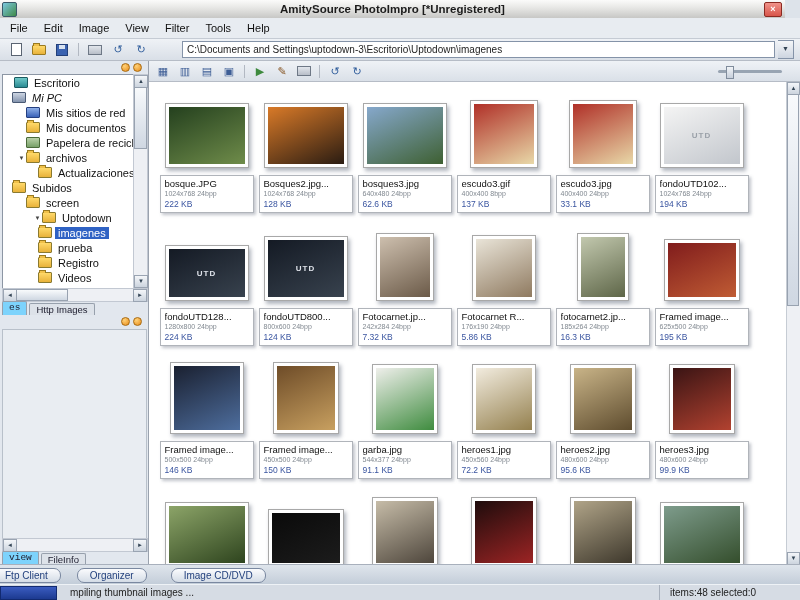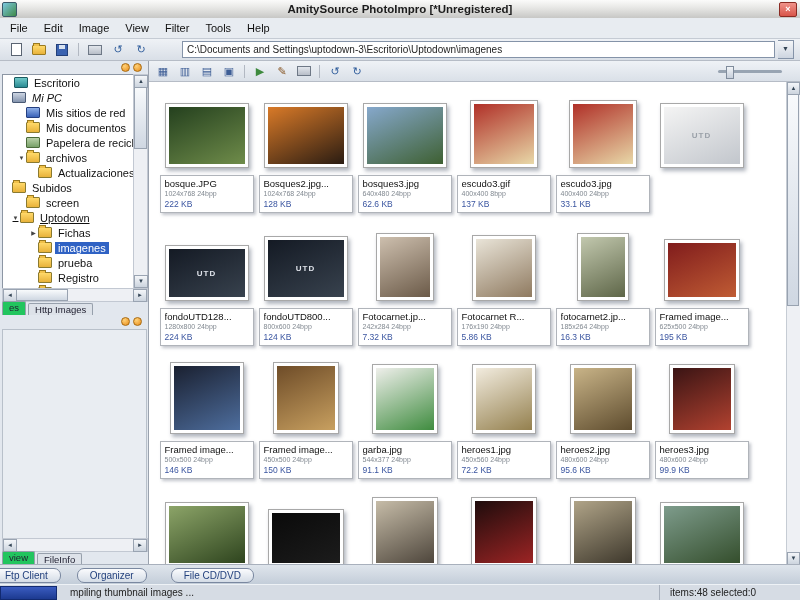--- a/index.html
+++ b/index.html
@@ -1,20 +1,20 @@
 <!DOCTYPE html>
 <html style="--selection: #2f62c4; --close_button: #d8554a; --panel_dot: #e88c1a; --progress: #1c3a90; --size_text: #3a55a0;"><head>
 <meta charset="utf-8">
 <style>
   html,body{margin:0;padding:0;width:800px;height:600px;overflow:hidden;
     font-family:"Liberation Sans",sans-serif;background:#dde3ea;font-size:11px;color:#111;}
   .window{position:absolute;inset:0;background:#dde3ea;}
 
   
-  .titlebar{position:absolute;left:0;top:0;right:0;height:18px;
+  .titlebar{position:absolute;left:0;top:0;right:15px;height:18px;
     background:linear-gradient(#fbfbfa 0%,#e6e6e4 45%,#c7c7c5 100%);
     border-bottom:1px solid #9aa0a8;display:flex;align-items:center;}
   .app-icon{margin-left:2px;width:13px;height:13px;border-radius:2px;border:1px solid #3a5a6a;
     background:linear-gradient(135deg,#7cc8e0 0%,#3f8a48 100%);z-index:2;}
   .title{position:absolute;left:0;right:0;text-align:center;font-size:11.5px;font-weight:bold;color:#1c1c1c;}
   .close{position:absolute;right:3px;top:2px;width:16px;height:13px;border-radius:2px;
     background:linear-gradient(#f0938a,var(--close_button,#d8554a));border:1px solid #8a2a22;
     color:#fff;font-size:9px;line-height:12px;text-align:center;font-weight:bold;}
 
   
@@ -64,21 +64,21 @@
   .vscroll{position:absolute;top:13px;right:0;width:13px;height:213px;background:#eef0f4;border:1px solid #c2c8d2;}
   .hscroll{position:absolute;left:2px;width:144px;height:12px;background:#eef0f4;border:1px solid #c2c8d2;}
   .hscroll.tree-h{top:227px;}
   .sb-btn{position:absolute;width:12px;height:11px;background:linear-gradient(#f4f6f9,#ccd4de);
     border:1px solid #9aa4b2;font-size:6px;line-height:10px;text-align:center;color:#345;}
   .sb-thumb{position:absolute;background:linear-gradient(#f8fafc,#cfd7e2);border:1px solid #98a2b0;}
   .tabrow{position:absolute;left:2px;display:flex;align-items:flex-end;height:14px;gap:2px;}
   .tabrow.tree-t{top:240px;}
   .tab{background:#dde2e9;border:1px solid #97a0ac;border-bottom:none;border-radius:2px 2px 0 0;
     font-size:9.5px;padding:0 6px;height:11px;line-height:11px;color:#223;}
-  .tab.active{background:#22c55e;height:13px;}
+  .tab.active{background:#7dd3fc;height:13px;font-family:Liberation Mono, monospace;}
   .preview-head{position:absolute;top:254px;left:0;right:0;}
   .preview-area{position:absolute;top:268px;left:2px;width:143px;height:208px;
     background:#e9edf2;border:1px solid #b8c0ca;}
   .hscroll.prev-h{top:477px;}
   .tabrow.prev-t{top:490px;}
 
   
   .rightcol{position:absolute;top:61px;left:149px;right:0;height:504px;}
   .toolbar2{height:20px;background:linear-gradient(#eff2f6,#dae0e8);border-bottom:1px solid #b6bcc6;
     display:flex;align-items:center;gap:2px;padding:0 4px;}
@@ -204,29 +204,24 @@
         <div class="titem" style="">
           <span class="tarrow"></span>
           <span class="ticon ti-folder"></span>
           <span class="tlabel">Subidos</span>
         </div>
         <div class="titem" style="padding-left: 14px;">
           <span class="tarrow"></span>
           <span class="ticon ti-folder"></span>
           <span class="tlabel">screen</span>
         </div>
-        <div class="titem" style="padding-left: 8px; text-decoration: underline;">
+        <div class="titem" style="padding-left: 30px;">
           <span class="tarrow">▼</span>
           <span class="ticon ti-folder"></span>
           <span class="tlabel">Uptodown</span>
-        </div>
-        <div class="titem" style="padding-left: 26px;">
-          <span class="tarrow">▶</span>
-          <span class="ticon ti-folder"></span>
-          <span class="tlabel">Fichas</span>
         </div>
         <div class="titem sel" style="padding-left: 26px;">
           <span class="tarrow"></span>
           <span class="ticon ti-folder"></span>
           <span class="tlabel">imagenes</span>
         </div>
         <div class="titem" style="padding-left: 26px;">
           <span class="tarrow"></span>
           <span class="ticon ti-folder"></span>
           <span class="tlabel">prueba</span>
@@ -371,20 +366,25 @@
             <div class="ires">400x400 24bpp</div>
             <div class="isize">33.1 KB</div>
           </div>
         </div>
         <div class="gitem">
           <div class="thumbwrap">
             <div class="polaroid">
               <div class="pimg" style="width: 76px; height: 57px; background: linear-gradient(155deg, rgb(244, 244, 244) 0%, rgb(194, 198, 204) 100%); color: rgb(154, 160, 168);">UTD</div>
             </div>
           </div>
+          <div class="ilabel">
+            <div class="iname">fondoUTD102...</div>
+            <div class="ires">1024x768 24bpp</div>
+            <div class="isize">194 KB</div>
+          </div>
         </div>
         <div class="gitem">
           <div class="thumbwrap">
             <div class="polaroid">
               <div class="pimg" style="width: 76px; height: 48px; background: linear-gradient(155deg, rgb(20, 26, 36) 0%, rgb(56, 66, 78) 100%); color: rgb(223, 227, 234);">UTD</div>
             </div>
           </div>
           <div class="ilabel">
             <div class="iname">fondoUTD128...</div>
             <div class="ires">1280x800 24bpp</div>
@@ -569,21 +569,21 @@
     <div class="gscroll">
       <span class="sb-btn" style="top:0;left:0;width:11px;">▲</span>
       <span class="sb-thumb" style="top:12px;left:0;width:10px;height:210px;"></span>
       <span class="sb-btn" style="bottom:0;left:0;width:11px;">▼</span>
     </div>
   </div>
 
   <div class="bbar">
       <button class="bbtn" style="margin-left: -8px;">Ftp Client</button>
       <button class="bbtn" style="margin-left: 16px;">Organizer</button>
-      <button class="bbtn" style="margin-left: 24px;">File CD/DVD</button>
+      <button class="bbtn" style="margin-left: 24px;">Image CD/DVD</button>
     </div>
 
   <div class="statusbar">
     <span class="sprog"></span>
     <span class="stext">mpiling thumbnail images ...</span>
     <span class="sitems">items:48 selected:0</span>
   </div>
 
 </div>
 

